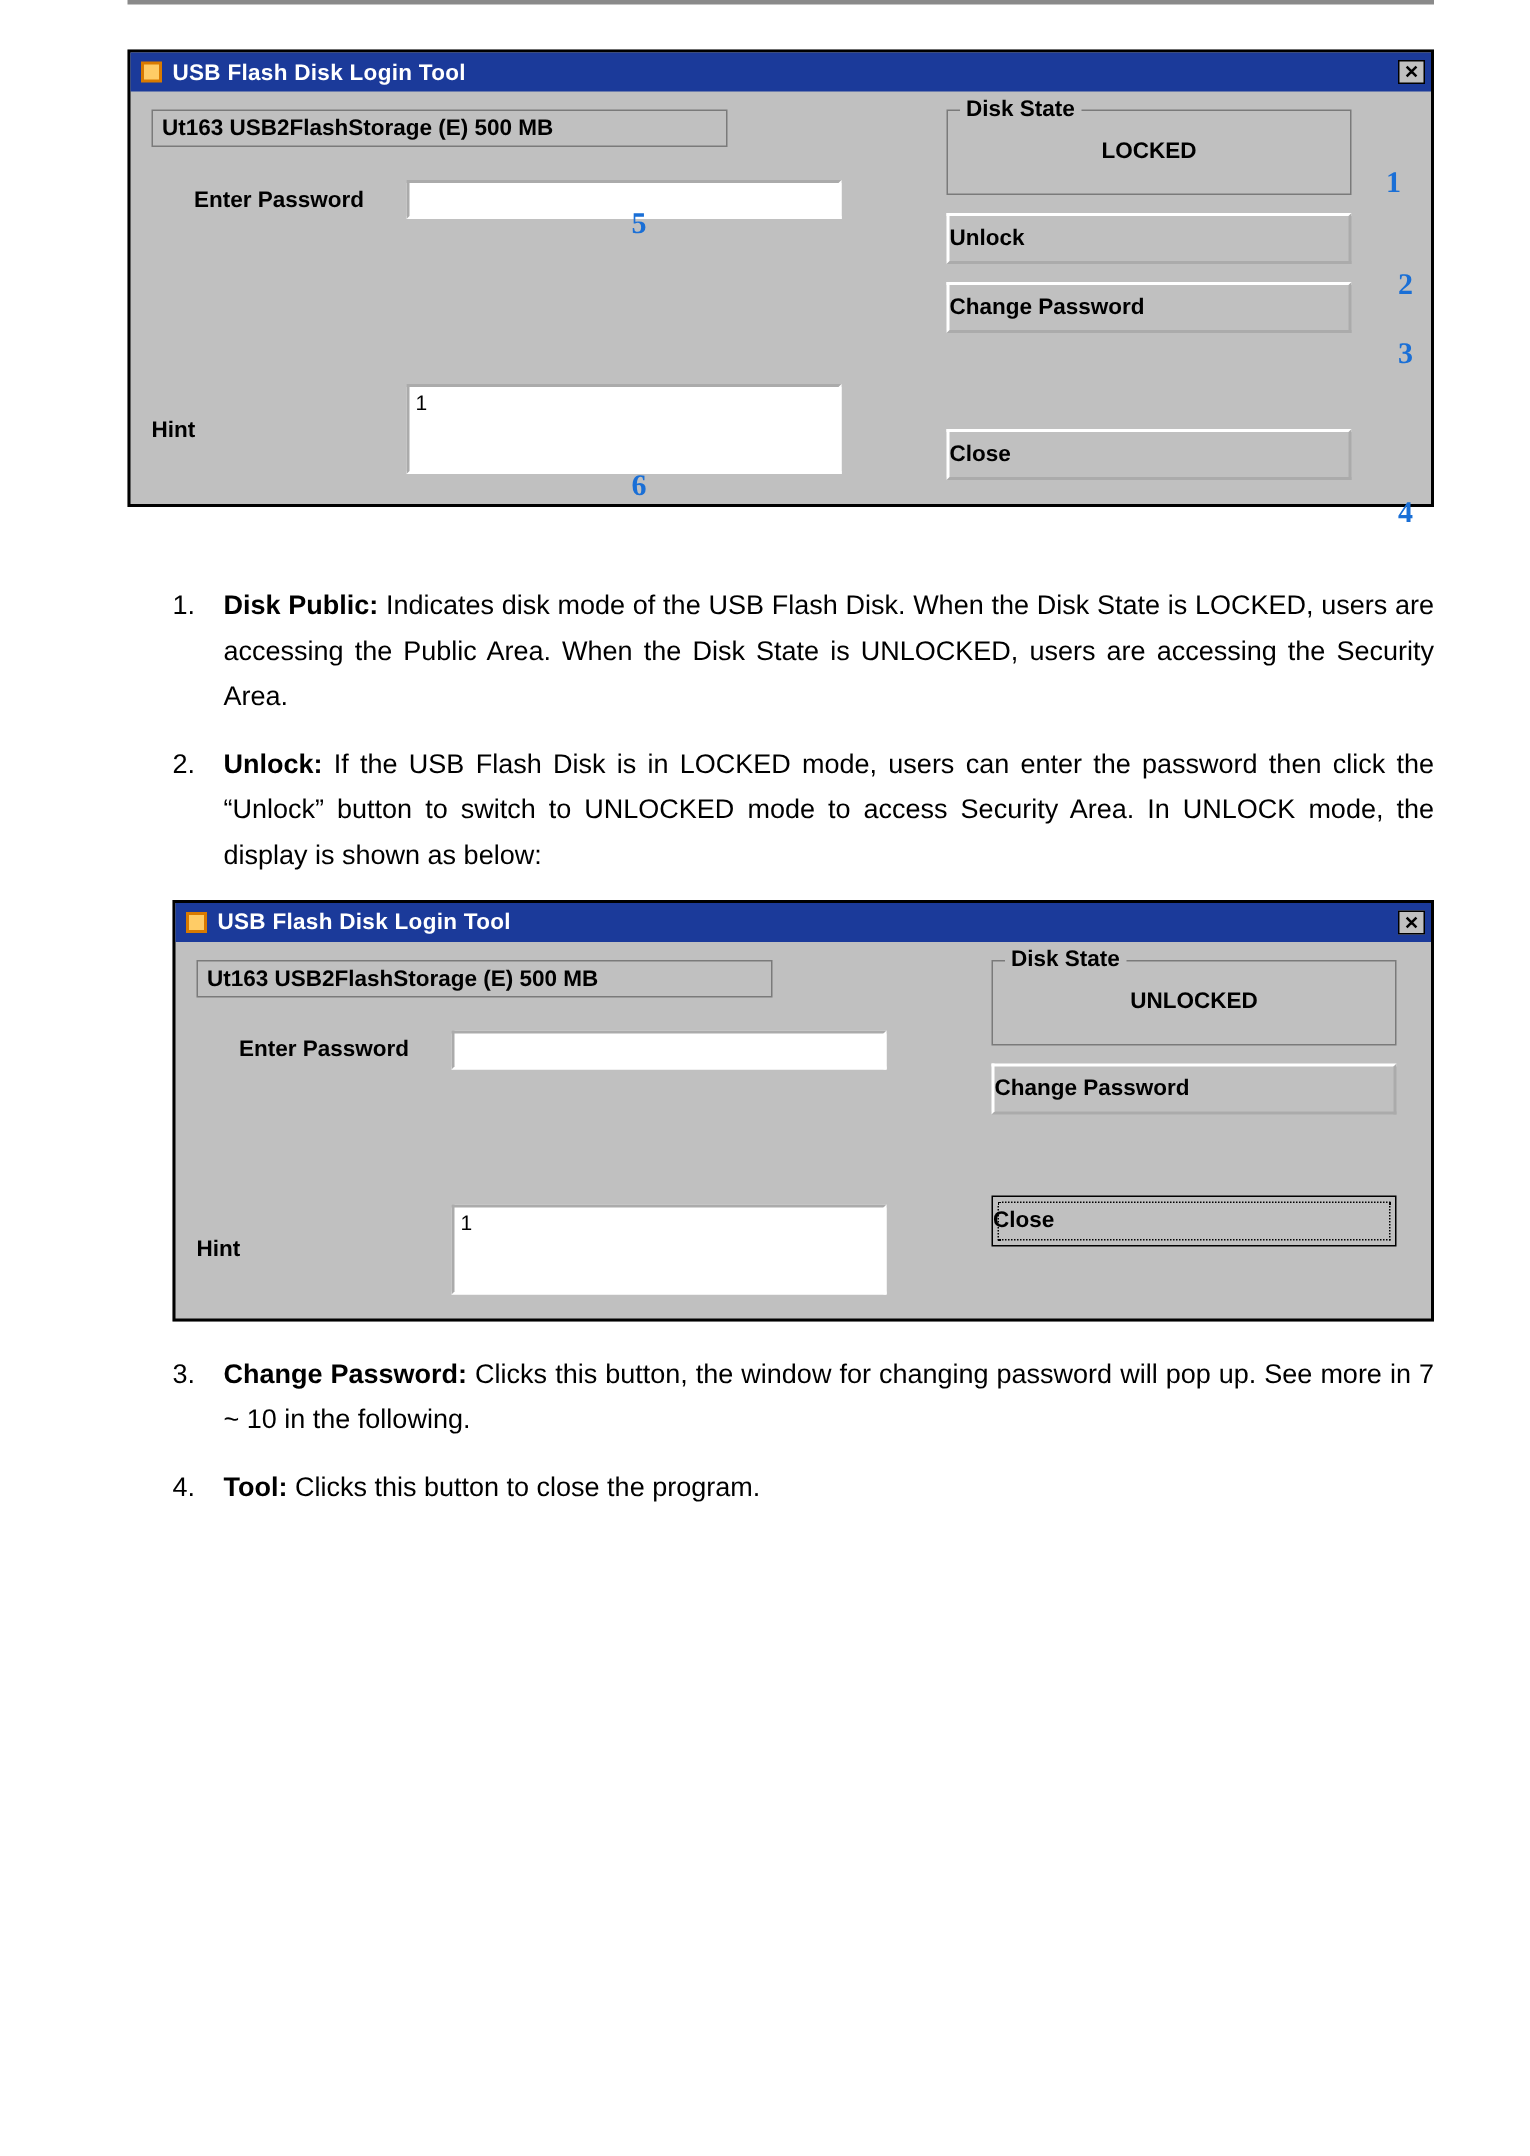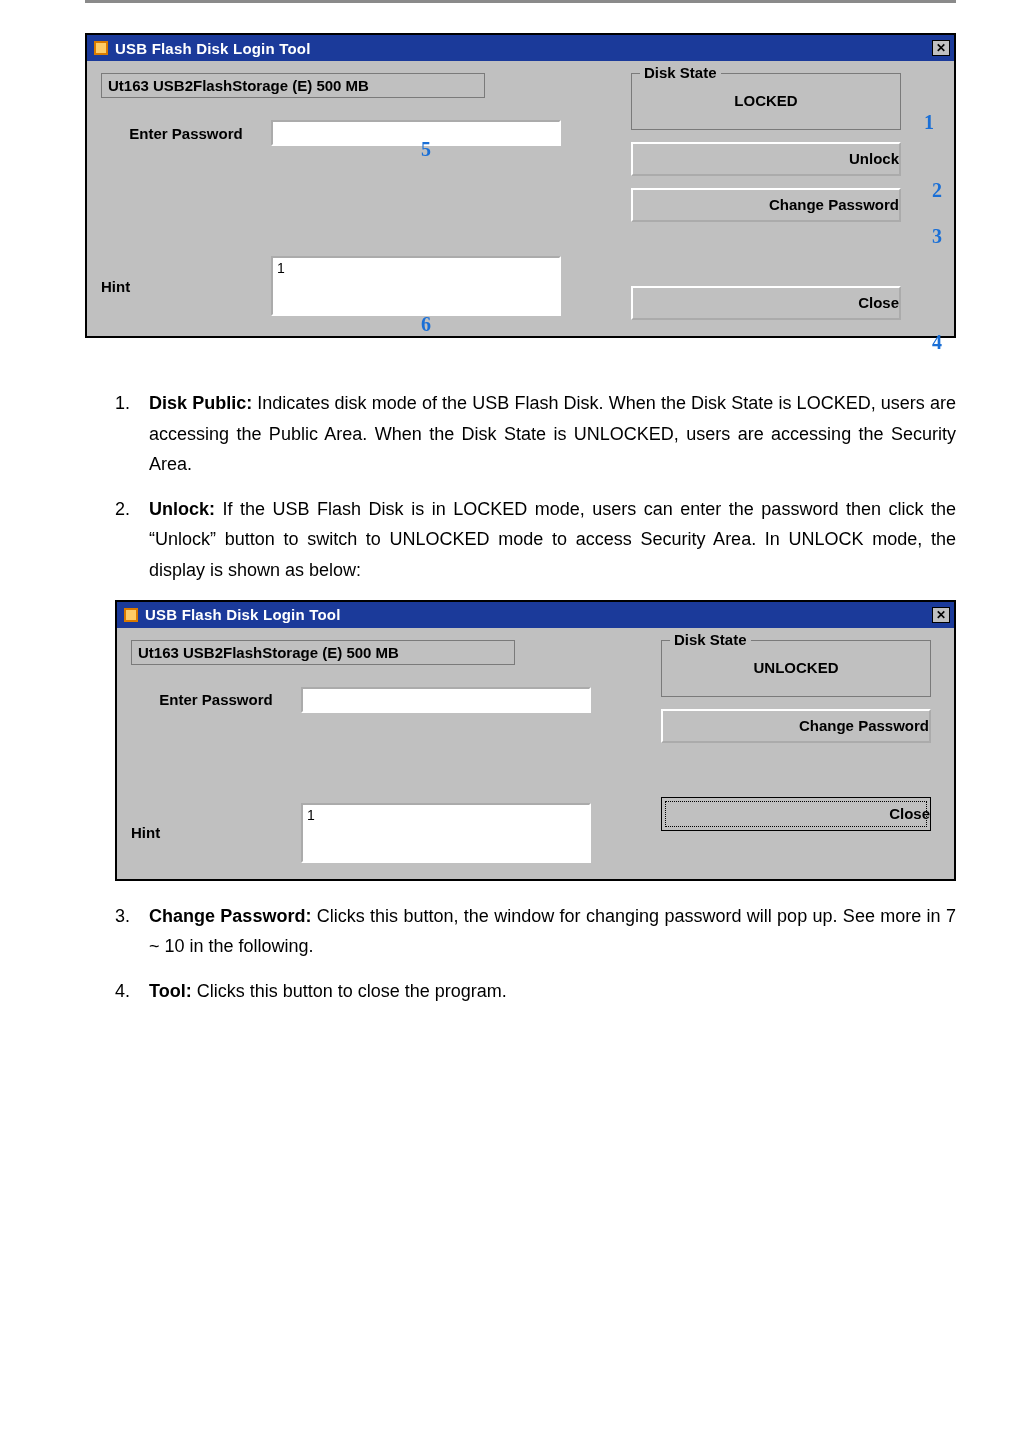--- a/index.html
+++ b/index.html
@@ -140,21 +140,21 @@
 
   .win-button {
     display: block;
     width: 270px;
     height: 34px;
     background: #c0c0c0;
     border: 2px outset #fff;
     font-family: "Tahoma", Arial, sans-serif;
     font-weight: bold;
     font-size: 15px;
-    text-align: right;
+    text-align: left;
     line-height: 30px;
     cursor: pointer;
     margin-top: 12px;
   }
   .win-button.focused {
     border: 1px solid #000;
     outline: 1px dotted #000;
     outline-offset: -5px;
     line-height: 32px;
   }

